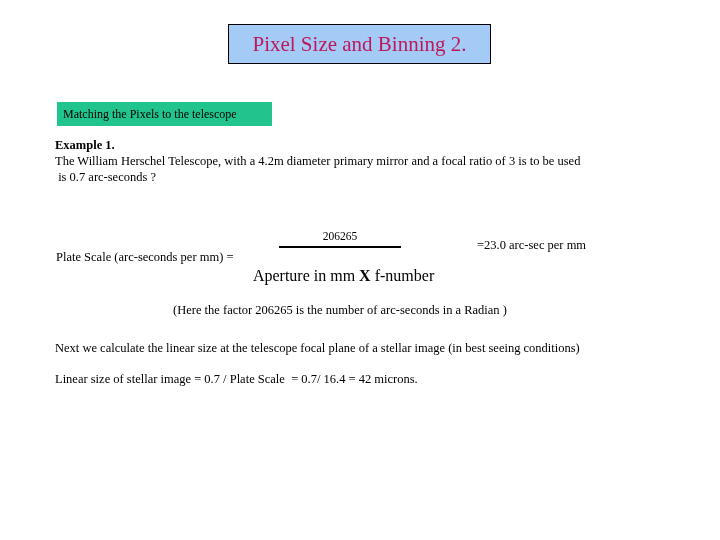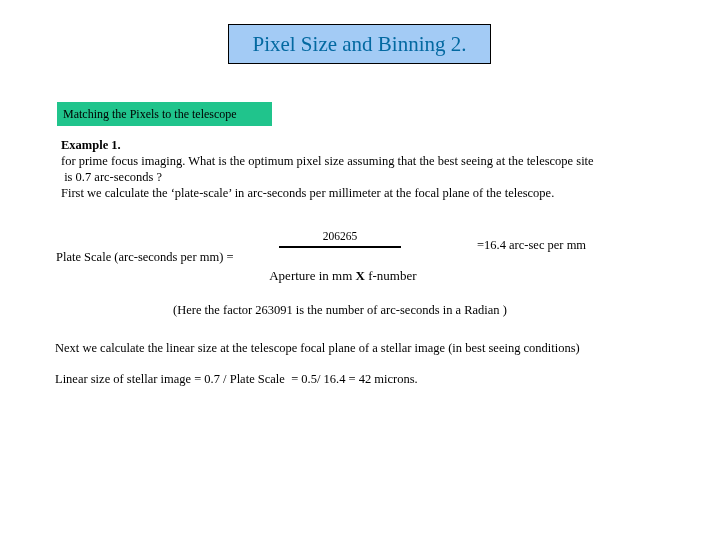--- a/index.html
+++ b/index.html
@@ -31,73 +31,72 @@
     white-space: pre;
   }
 
   .body-line {
     font-size: 12.5px;
     line-height: 16px;
     white-space: pre;
   }
   .bold { font-weight: bold; }
 
-  .example-block { left: 55px; top: 137px; margin-left: 6px; }
+  .example-block { left: 55px; top: 137px; }
 
   .formula-label  { left: 56px;  top: 249px; }
   .formula-result { left: 477px; top: 237px; }
 
   .frac-numerator {
     left: 279px; top: 229px; width: 122px;
     text-align: center;
     font-size: 11.5px; line-height: 14px;
     white-space: pre;
   }
   .frac-bar {
     left: 279px; top: 246px; width: 122px; height: 2px;
     background: #000000;
   }
   .frac-denominator {
     left: 240px; top: 255px; width: 200px;
     text-align: center;
-    font-size: 13px; line-height: 14px;
+    font-size: 16px; line-height: 14px;
     white-space: pre;
   }
 
   .radian-note   { left: 173px; top: 302px; }
   .linear-intro  { left: 55px;  top: 340px; }
   .linear-calc   { left: 55px;  top: 371px; }
   .nyquist-block { left: 55px;  top: 401px; }
 </style>
 </head>
 <body>
 
-<div class="abs title-box" style="background-color: rgb(163, 203, 245); color: #0369a1;">Pixel Size and Binning 2.</div>
+<div class="abs title-box" style="background-color: rgb(163, 203, 245); color: #be185d;">Pixel Size and Binning 2.</div>
 
 <div class="abs section-label" style="background-color: rgb(32, 196, 140);">Matching the Pixels to the telescope</div>
 
 <div class="abs example-block">
   <div class="body-line bold">Example 1.</div>
-  <div class="body-line">for prime focus imaging. What is the optimum pixel size assuming that the best seeing at the telescope site</div>
+  <div class="body-line">The William Herschel Telescope, with a 4.2m diameter primary mirror and a focal ratio of 3 is to be used</div>
   <div class="body-line"> is 0.7 arc-seconds ?</div>
-  <div class="body-line">First we calculate the ‘plate-scale’ in arc-seconds per millimeter at the focal plane of the telescope.</div>
 </div>
 
 <div class="abs body-line formula-label">Plate Scale (arc-seconds per mm) =</div>
 
 <div class="abs frac-numerator">206265</div>
 
 <div class="abs frac-bar"></div>
 
 <div class="abs frac-denominator">
   <span>Aperture in mm </span><span class="bold">X</span><span> f-number</span>
 </div>
 
-<div class="abs body-line formula-result">=16.4 arc-sec per mm</div>
+<div class="abs body-line formula-result">=23.0 arc-sec per mm</div>
 
-<div class="abs body-line radian-note">(Here the factor 263091 is the number of arc-seconds in a Radian )</div>
+<div class="abs body-line radian-note">(Here the factor 206265 is the number of arc-seconds in a Radian )</div>
 
 <div class="abs body-line linear-intro">Next we calculate the linear size at the telescope focal plane of a stellar image (in best seeing conditions)</div>
 
-<div class="abs body-line linear-calc">Linear size of stellar image = 0.7 / Plate Scale  = 0.5/ 16.4 = 42 microns.</div>
+<div class="abs body-line linear-calc">Linear size of stellar image = 0.7 / Plate Scale  = 0.7/ 16.4 = 42 microns.</div>
 
 <div class="abs nyquist-block">
 </div>
 
 </body></html>

